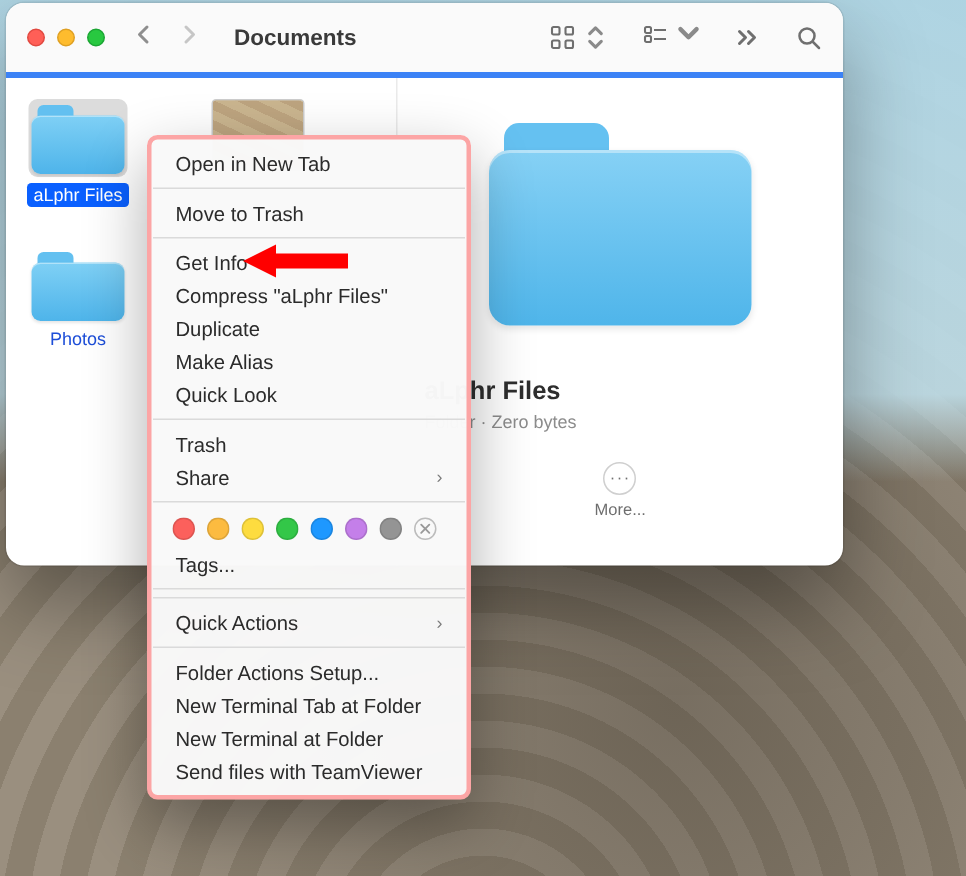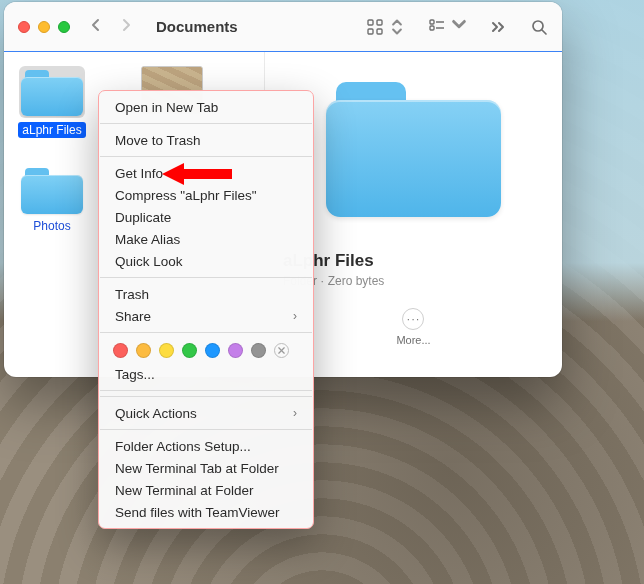--- a/index.html
+++ b/index.html
@@ -26,21 +26,21 @@
     background: #ffffff;
     border-radius: 12px;
     box-shadow: 0 25px 55px rgba(0,0,0,0.35), 0 0 0 1px rgba(0,0,0,0.08);
     overflow: hidden;
   }
   .toolbar {
     height: 50px;
     display:flex;
     align-items:center;
     padding: 0 14px;
-    border-bottom: 1px solid #3b82f6;
+    border-bottom: 4px solid #3b82f6;
     background: #fafafa;
   }
   .traffic { display:flex; gap:8px; margin-right:18px;}
   .traffic span { width:12px; height:12px; border-radius:50%; display:block;}
   .tl-close{ background:#ff5f57; border:0.5px solid #e14940;}
   .tl-min{ background:#febc2e; border:0.5px solid #dfa023;}
   .tl-max{ background:#28c840; border:0.5px solid #1ba633;}
   .nav-arrows { display:flex; gap:14px; color:#848484; margin-right: 22px;}
   .nav-arrows svg{ width:16px; height:16px; }
   .title { font-weight:600; font-size:15px; color:#3a3a3a; flex:0 0 auto;}
@@ -78,21 +78,21 @@
   .preview-sub{ font-size:12px; color:#8c8c8c; margin-top:3px; align-self:flex-start;}
   .more-btn{ margin-top:20px; display:flex; flex-direction:column; align-items:center; gap:4px; color:#6e6e6e; font-size:11px;}
   .more-circle{ width:22px; height:22px; border:1px solid #cfcfcf; border-radius:50%; display:flex; align-items:center; justify-content:center; font-size:11px; letter-spacing:1px;}
 
   
   .context-menu{
     position:absolute;
     left: 98px; top: 90px;
     width: 216px;
     background: rgba(249,249,249,0.98);
-    border: 1px solid #fca5a5;
+    border: 3px solid #fca5a5;
     border-radius: 7px;
     box-shadow: 0 16px 42px rgba(0,0,0,0.32);
     padding: 5px 0;
     font-size: 13.5px;
     color:#2b2b2b;
   }
   .context-menu .mi{
     padding: 3.5px 16px;
     display:flex; align-items:center; justify-content:space-between;
     cursor:default;

